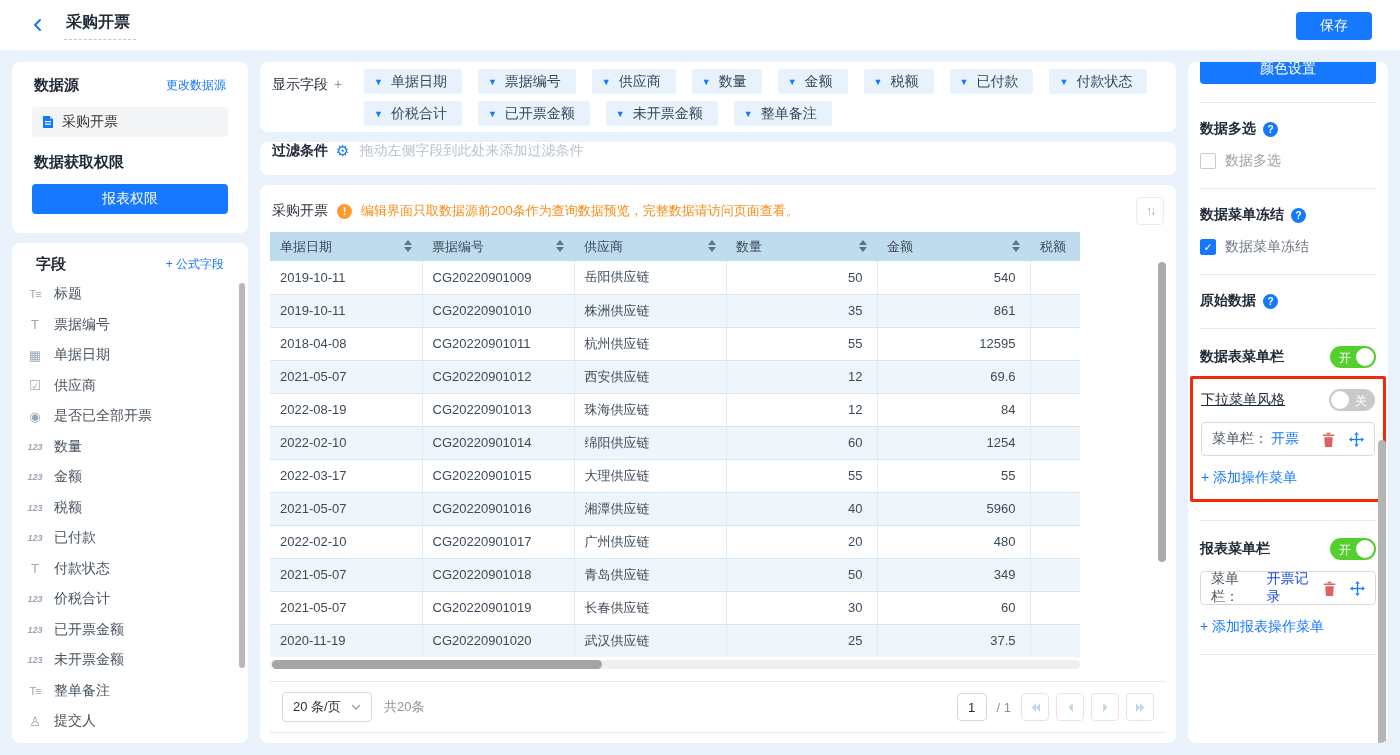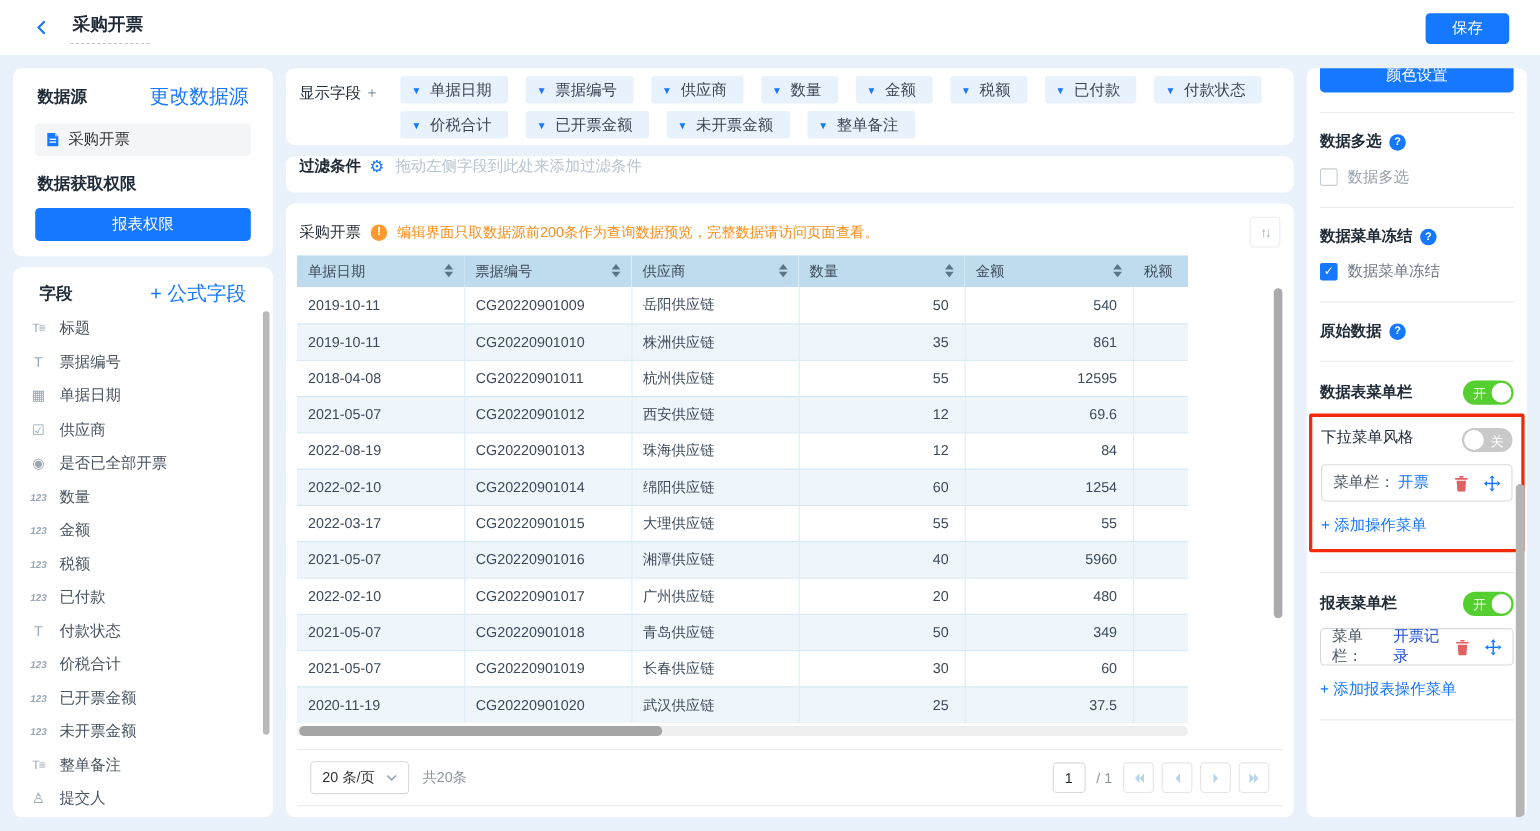--- a/index.html
+++ b/index.html
@@ -15,21 +15,21 @@
   .save-btn{position:absolute;right:28px;top:12px;width:76px;height:28px;background:var(--accent);
             color:#fff;border:none;border-radius:4px;font-size:14px;cursor:pointer;}
   
   .layout{display:flex;gap:12px;padding:12px;height:705px;}
   .panel{background:#fff;border-radius:8px;}
   
   .left-col{width:236px;display:flex;flex-direction:column;gap:10px;flex-shrink:0;}
   .ds-panel{height:171px;padding:14px 20px;}
   .p-head{display:flex;justify-content:space-between;align-items:center;padding:0 2px;}
   .p-title{font-size:15px;font-weight:700;}
-  .blue-link{font-size:18px;color:var(--accent);text-decoration:none;cursor:pointer;}
+  .blue-link{font-size:12px;color:var(--accent);text-decoration:none;cursor:pointer;}
   .ds-item{margin-top:12px;height:30px;background:#f4f5f7;border-radius:4px;display:flex;align-items:center;
            padding:0 9px;gap:7px;font-size:14px;color:#333;cursor:pointer;}
   .sec-label{margin-top:16px;font-size:15px;font-weight:700;padding:0 2px;}
   .block-btn{margin-top:12px;width:100%;height:30px;background:var(--accent);color:#fff;border:none;
              border-radius:4px;font-size:14px;cursor:pointer;}
   .fields-panel{flex:1;padding:12px 0 0;position:relative;overflow:hidden;}
   .fields-panel .p-head{padding:0 24px;}
   .fields-list{list-style:none;margin-top:5px;}
   .fields-list li{height:30.5px;display:flex;align-items:center;gap:8px;padding:0 12px;font-size:14px;color:#47535f;cursor:grab;}
   .f-icon{width:22px;text-align:center;color:#9aa7b5;font-size:13px;flex-shrink:0;}
@@ -101,21 +101,21 @@
   .toggle{position:relative;width:46px;height:22px;border-radius:11px;font-size:12px;color:#fff;flex-shrink:0;cursor:pointer;}
   .toggle .knob{position:absolute;top:2px;width:18px;height:18px;border-radius:50%;background:#fff;}
   .toggle b{position:absolute;top:4px;font-weight:400;}
   .toggle.state-on{background:var(--toggle-on);}
   .toggle.state-on .knob{right:2px;}
   .toggle.state-on b{left:9px;}
   .toggle.state-off{background:#c9c9c9;}
   .toggle.state-off .knob{left:2px;}
   .toggle.state-off b{right:8px;}
   .red-box{border:3px solid var(--hl);border-radius:2px;margin:8px -10px 0;padding:10px 8px 2px;}
-  .dd-row{display:flex;justify-content:space-between;font-size:14px;}
+  .dd-row{display:flex;justify-content:space-between;align-items:center;font-size:14px;text-decoration:underline;}
   .menu-item{margin-top:11px;height:34px;border:1px solid #d9d9d9;border-radius:4px;display:flex;align-items:center;
              padding:0 10px;font-size:14px;color:#4a5560;gap:3px;background:#fff;}
   .mi-blue{color:var(--accent);}
   .mi-gray{color:#1d4ed8;}
   .mi-icons{margin-left:auto;display:flex;align-items:center;gap:13px;}
   .mi-icons span{cursor:pointer;display:flex;}
   .add-link{display:inline-block;margin-top:13px;font-size:14px;color:var(--accent);text-decoration:none;cursor:pointer;}
   .rp-thumb{position:absolute;right:2px;top:378px;width:8px;height:305px;background:#b5b5b5;border-radius:4px;}
 </style>
 </head>

